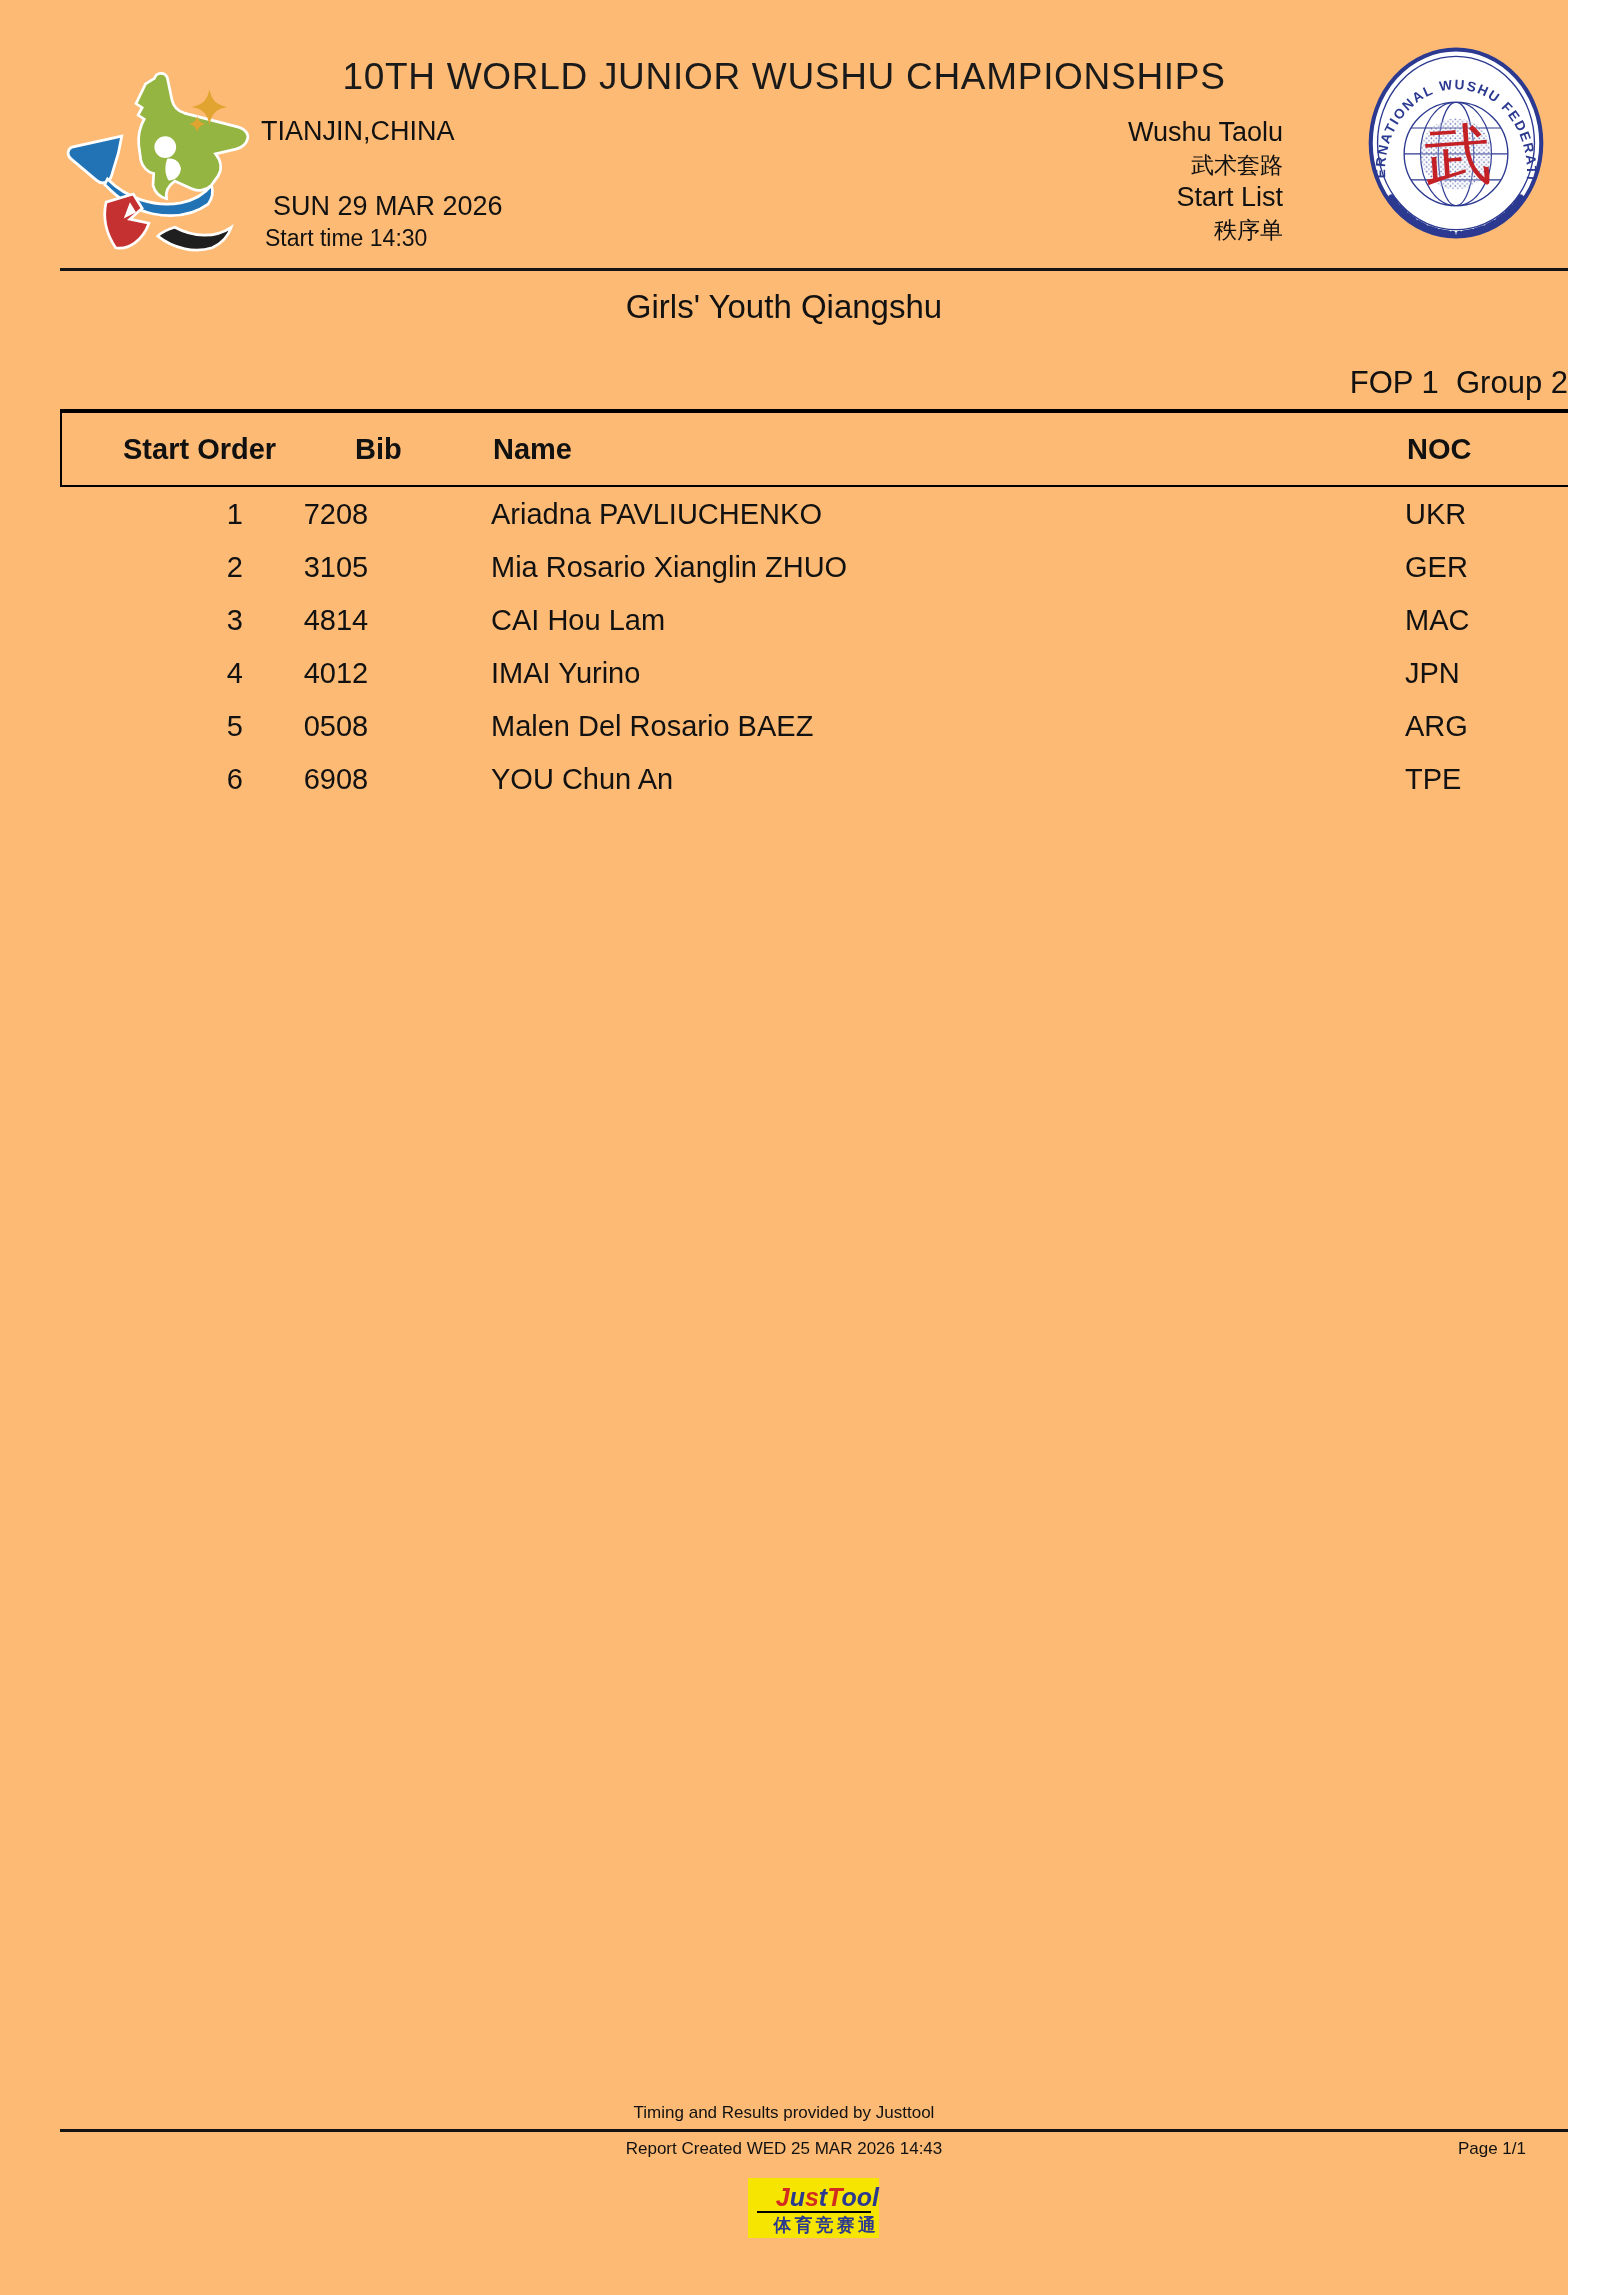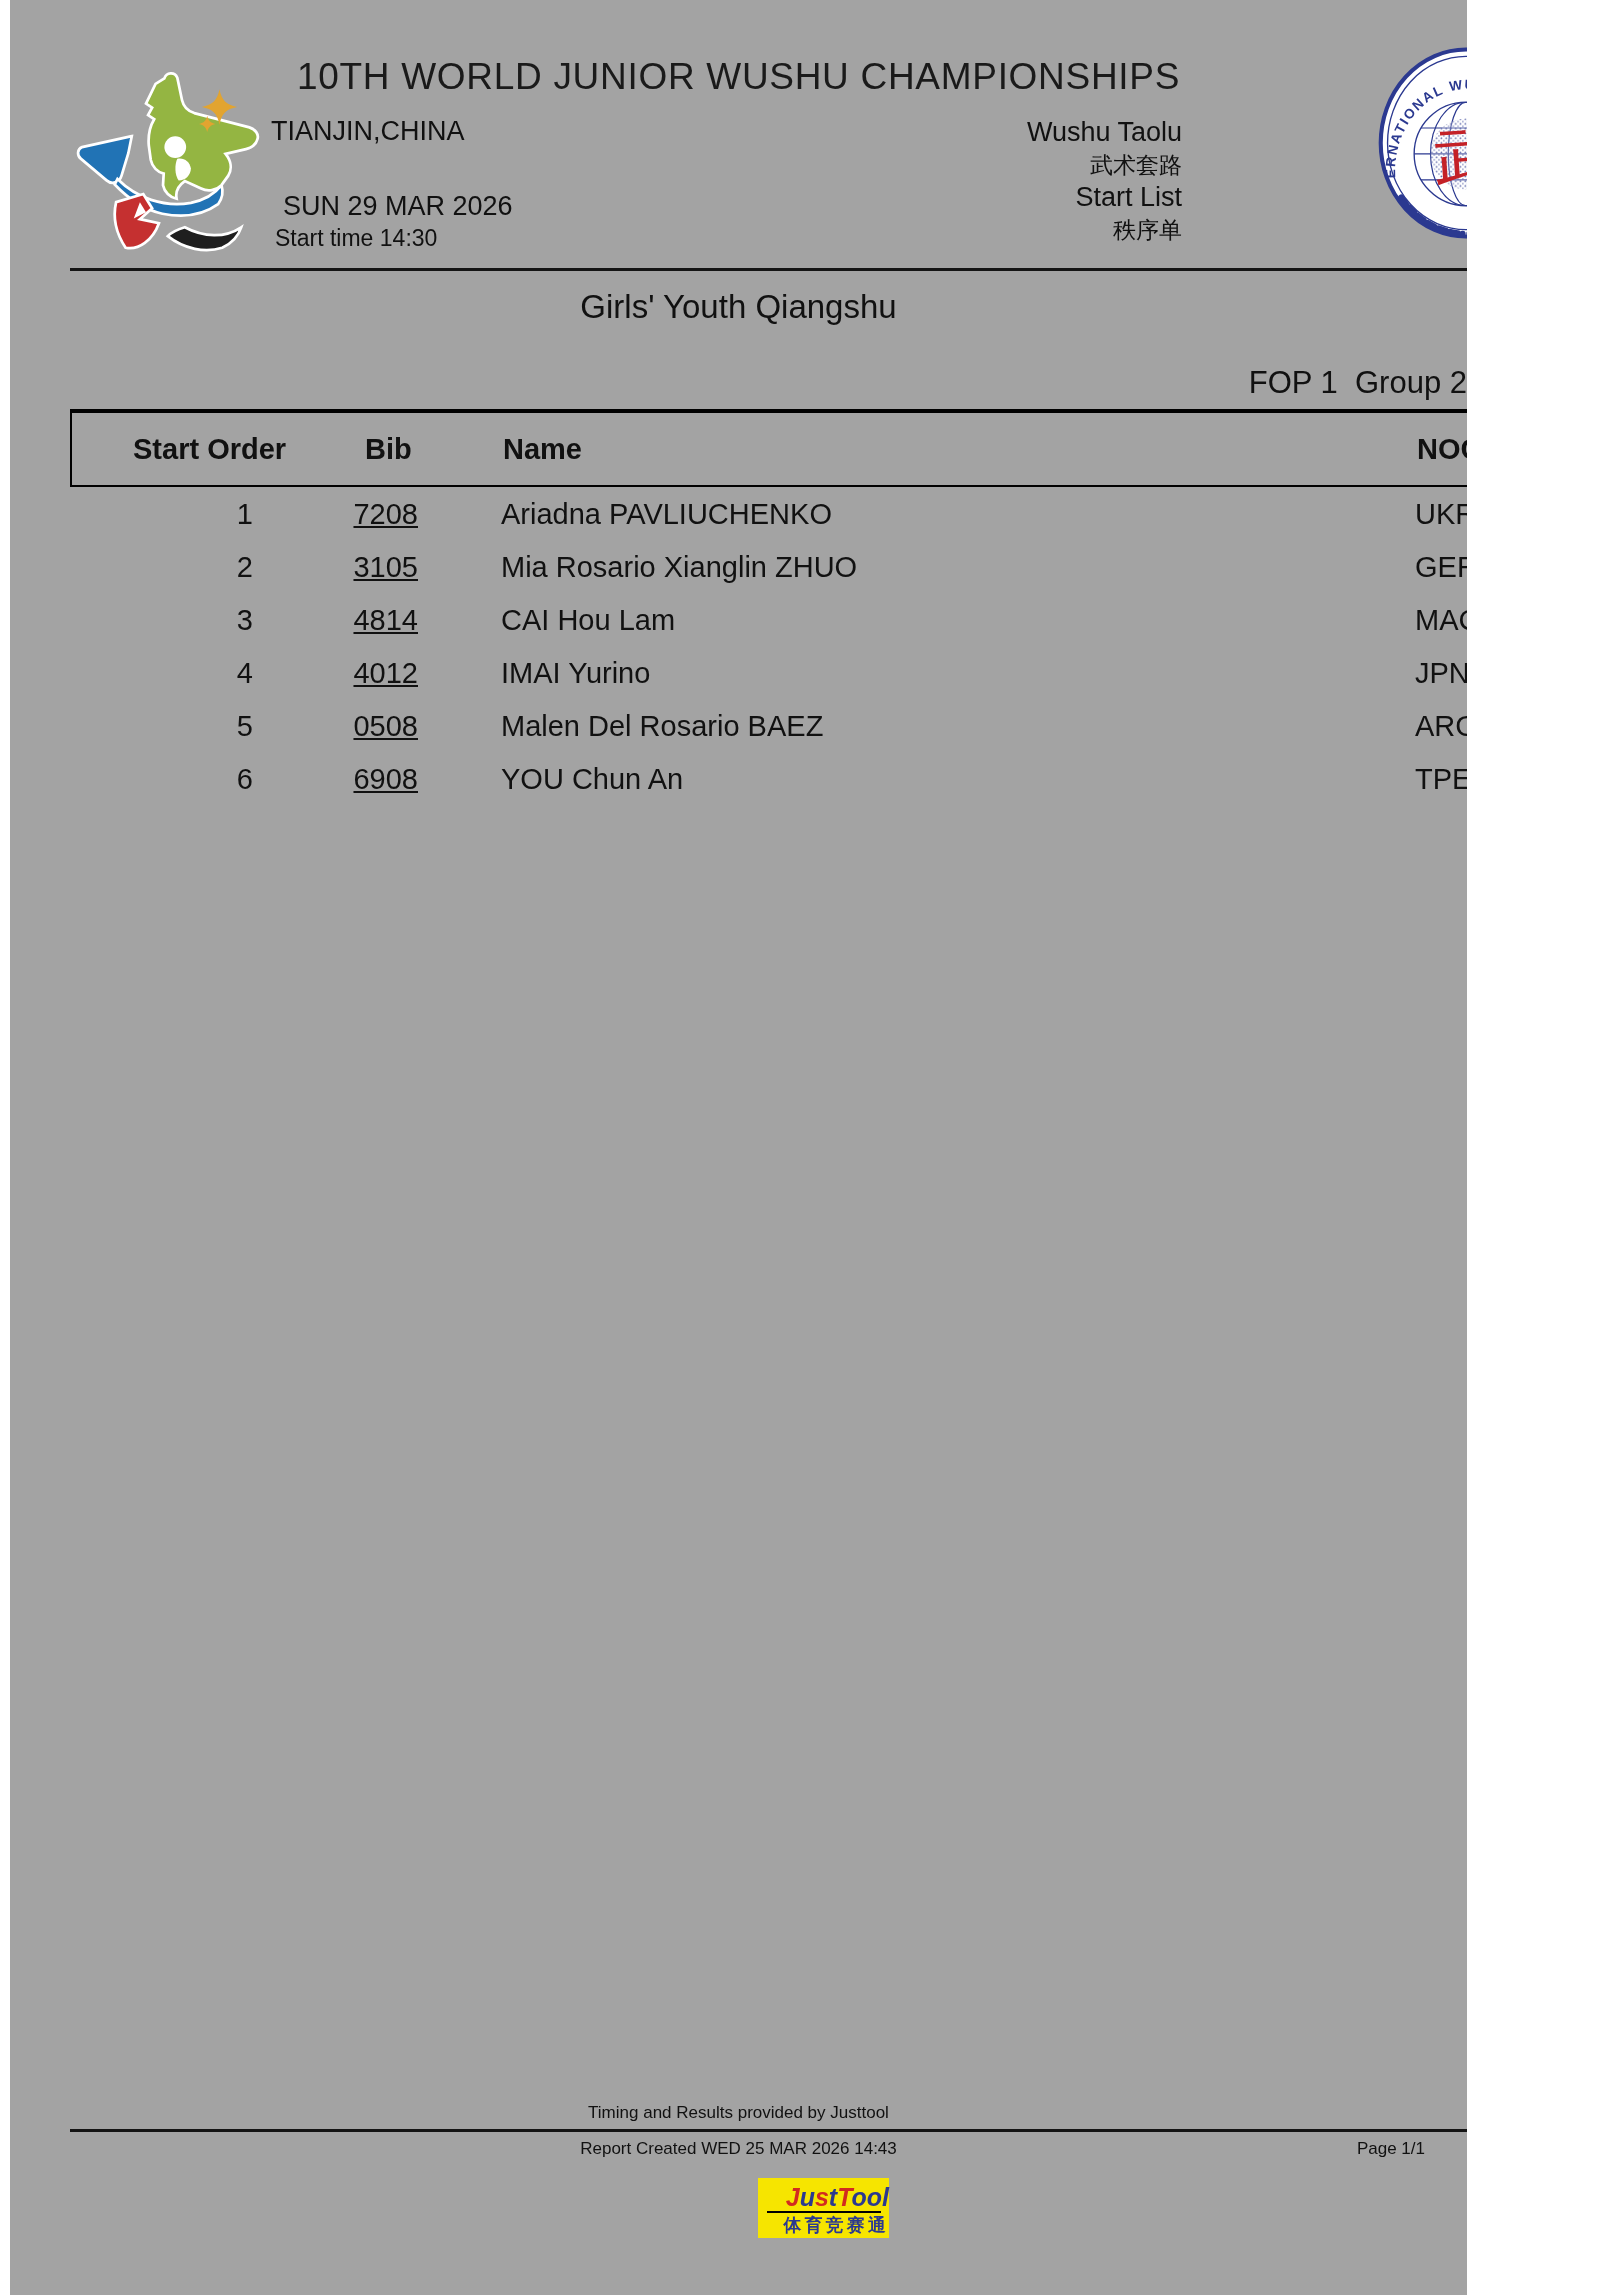--- a/index.html
+++ b/index.html
@@ -1,23 +1,22 @@
 <!DOCTYPE html>
 <html style="font-size:11px"><head>
 <meta charset="utf-8">
 <style>
   html,body { margin:0; padding:0; background:#ffffff; }
   .page {
     position:relative;
-    width:1457px; height:2295px;
-    background:#a3a3a3;
+    width:1568px; height:2295px;
+    background:#fdba74;
     font-family:"Liberation Sans", sans-serif;
     color:#111;
     overflow:hidden;
-    margin-left:10px;
   }
   .abs { position:absolute; }
 
   
   .doc-title {
     left:0; width:100%; top:56px;
     text-align:center; font-size:37px; letter-spacing:0.7px;
     color:#1a1a1a;
   }
   .city   { left:261px; top:116px; font-size:27px; }
@@ -44,21 +43,21 @@
   .thead span { position:absolute; top:0; line-height:72px; }
   .h-order { left:61px; }
   .h-bib   { left:293px; }
   .h-name  { left:431px; }
   .h-noc   { left:1345px; }
 
   .tbody { left:60px; top:488px; width:1521px; }
   .trow  { position:relative; height:53px; font-size:29px; line-height:53px; }
   .trow span { position:absolute; top:0; }
   .c-order { left:0;  width:183px; text-align:right; }
-  .c-bib   { left:204px; width:144px; text-align:right;text-decoration:underline; }
+  .c-bib   { left:204px; width:144px; text-align:center; }
   .c-name  { left:431px; }
   .c-noc   { left:1345px; }
 
   
   .credit  { left:0; width:100%; top:2103px; text-align:center; font-size:17px; }
   .created { left:0; width:100%; top:2139px; text-align:center; font-size:17px; }
   .pageno  { right:42px; top:2139px; font-size:17px; }
 
   .jt-logo {
     left:748px; top:2178px; width:131px; height:60px;

